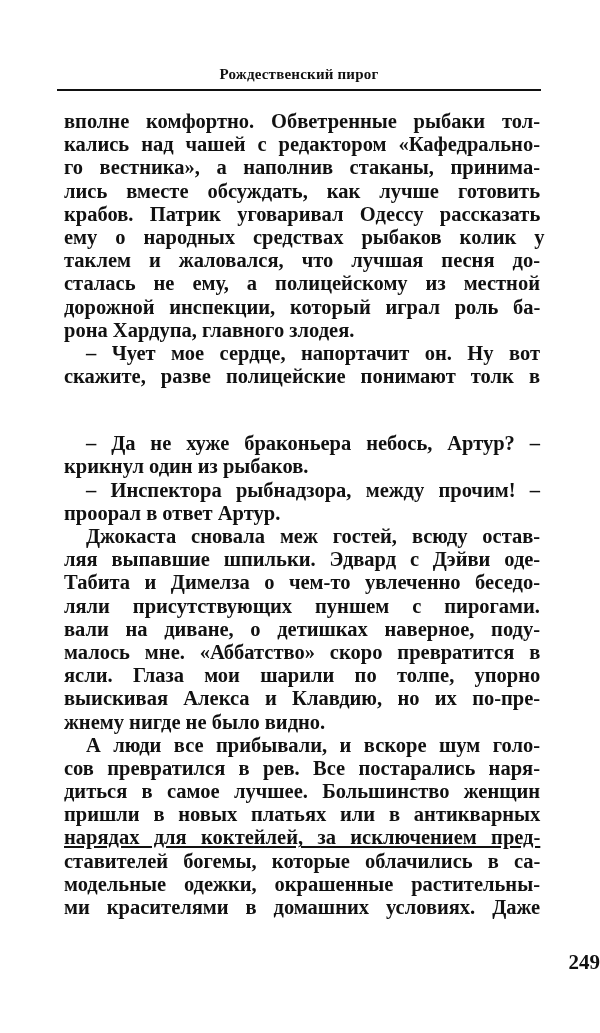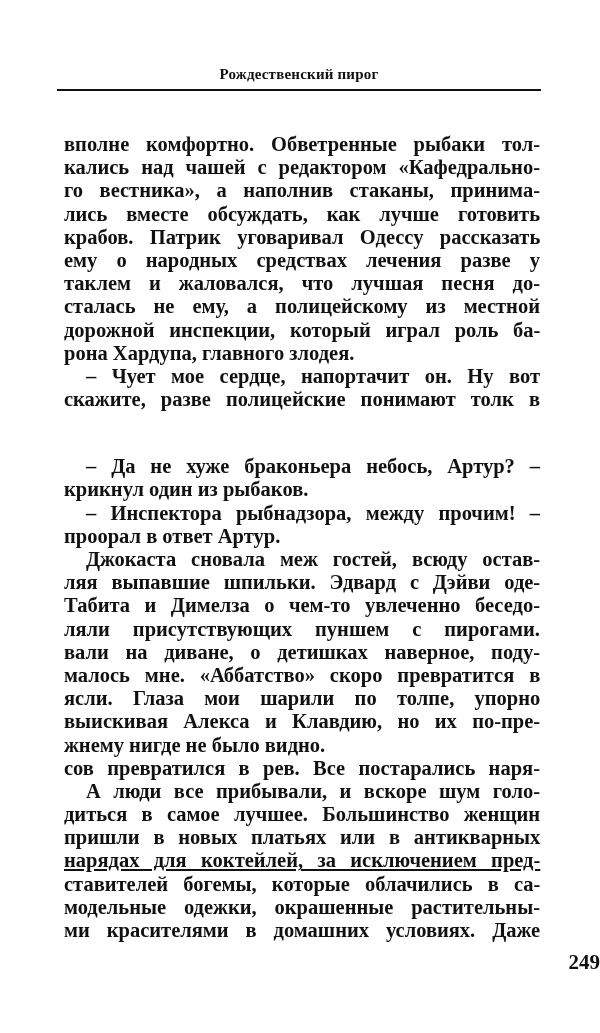--- a/index.html
+++ b/index.html
@@ -1,58 +1,58 @@
 <!DOCTYPE html>
 <html><head>
 <meta charset="utf-8">
 <style>
   html, body { margin:0; padding:0; background:#ffffff; }
   body { width:600px; height:1033px; position:relative; overflow:hidden; font-family:"Liberation Serif", "DejaVu Serif", serif; color:#111; }
   .header { position:absolute; top:66px; left:57px; width:484px; text-align:center; font-size:15px; font-weight:bold; letter-spacing:0.2px; }
   .rule { position:absolute; top:89px; left:57px; width:484px; height:2px; background:#111; }
-  .body-text { position:absolute; top:133px; left:64px; width:476px; font-size:20.5px; font-weight:bold; line-height:23.2px; }
+  .body-text { position:absolute; top:110px; left:64px; width:476px; font-size:20.5px; font-weight:bold; line-height:23.2px; }
   .line { display:block; text-align:justify; text-align-last:justify; white-space:nowrap; height:23.2px; }
   .line.last { text-align-last:left; }
   .line.indent { padding-left:22px; }
   .pagenum { position:absolute; top:950px; left:0; width:600px; text-align:right; font-size:21px; font-weight:bold; }
 </style>
 </head>
 <body>
 
 <div class="header">Рождественский пирог</div>
 <div class="rule"></div>
 
 <div class="body-text" id="body-text">
     <span class="line" style="display: block; width: auto; word-spacing: 11.5px;">вполне комфортно. Обветренные рыбаки тол-</span>
     <span class="line" style="display: block; width: auto; word-spacing: 6.8px;">кались над чашей с редактором «Кафедрально-</span>
     <span class="line" style="display: block; width: auto; word-spacing: 11.4px;">го вестника», а наполнив стаканы, принима-</span>
     <span class="line" style="display: block; width: auto; word-spacing: 13.8px;">лись вместе обсуждать, как лучше готовить</span>
     <span class="line" style="display: block; width: auto; word-spacing: 11.25px;">крабов. Патрик уговаривал Одессу рассказать</span>
-    <span class="line" style="display: block; width: auto; word-spacing: 12.8333px;">ему о народных средствах лечения разве у</span>
+    <span class="line" style="display: block; width: auto; word-spacing: 12.8333px;">ему о народных средствах рыбаков колик у</span>
     <span class="line" style="display: block; width: auto; word-spacing: 12.8333px;">таклем и жаловался, что лучшая песня до-</span>
     <span class="line" style="display: block; width: auto; word-spacing: 12.8333px;">сталась не ему, а полицейскому из местной</span>
     <span class="line" style="display: block; width: auto; word-spacing: 9.6px;">дорожной инспекции, который играл роль ба-</span>
     <span class="line last">рона Хардупа, главного злодея.</span>
     <span class="line indent" style="display: block; width: auto; word-spacing: 10.2857px;">– Чует мое сердце, напортачит он. Ну вот</span>
     <span class="line" style="display: block; width: auto; word-spacing: 9.8px;">скажите, разве полицейские понимают толк в</span>
     <span class="line indent" style="display: block; width: auto; word-spacing: 9.71429px; margin-top: 44px;">– Да не хуже браконьера небось, Артур? –</span>
     <span class="line last">крикнул один из рыбаков.</span>
     <span class="line indent" style="display: block; width: auto; word-spacing: 9px;">– Инспектора рыбнадзора, между прочим! –</span>
     <span class="line last">проорал в ответ Артур.</span>
     <span class="line indent" style="display: block; width: auto; word-spacing: 9.8px;">Джокаста сновала меж гостей, всюду остав-</span>
     <span class="line" style="display: block; width: auto; word-spacing: 8.66667px;">ляя выпавшие шпильки. Эдвард с Дэйви оде-</span>
     <span class="line" style="display: block; width: auto; word-spacing: 9.33333px;">Табита и Димелза о чем-то увлеченно беседо-</span>
     <span class="line" style="display: block; width: auto; word-spacing: 17.75px;">ляли присутствующих пуншем с пирогами.</span>
     <span class="line" style="display: block; width: auto; word-spacing: 11.5px;">вали на диване, о детишках наверное, поду-</span>
     <span class="line" style="display: block; width: auto; word-spacing: 9.8px;">малось мне. «Аббатство» скоро превратится в</span>
     <span class="line" style="display: block; width: auto; word-spacing: 15.1667px;">ясли. Глаза мои шарили по толпе, упорно</span>
     <span class="line" style="display: block; width: auto; word-spacing: 10.1667px;">выискивая Алекса и Клавдию, но их по-пре-</span>
     <span class="line last">жнему нигде не было видно.</span>
+    <span class="line indent" style="display: block; width: auto; word-spacing: 7.28571px;">А люди все прибывали, и вскоре шум голо-</span>
     <span class="line" style="display: block; width: auto; word-spacing: 8.16667px;">сов превратился в рев. Все постарались наря-</span>
-    <span class="line indent" style="display: block; width: auto; word-spacing: 7.28571px;">А люди все прибывали, и вскоре шум голо-</span>
     <span class="line" style="display: block; width: auto; word-spacing: 9.2px;">диться в самое лучшее. Большинство женщин</span>
     <span class="line" style="display: block; width: auto; word-spacing: 8.66667px;">пришли в новых платьях или в антикварных</span>
     <span class="line" style="display: block; width: auto; word-spacing: 9.2px; text-decoration: underline;">нарядах для коктейлей, за исключением пред-</span>
     <span class="line" style="display: block; width: auto; word-spacing: 10px;">ставителей богемы, которые облачились в са-</span>
     <span class="line" style="display: block; width: auto; word-spacing: 12.6667px;">модельные одежки, окрашенные растительны-</span>
     <span class="line" style="display: block; width: auto; word-spacing: 11.8px;">ми красителями в домашних условиях. Даже</span>
   </div>
 
 <div class="pagenum">249</div>
 

